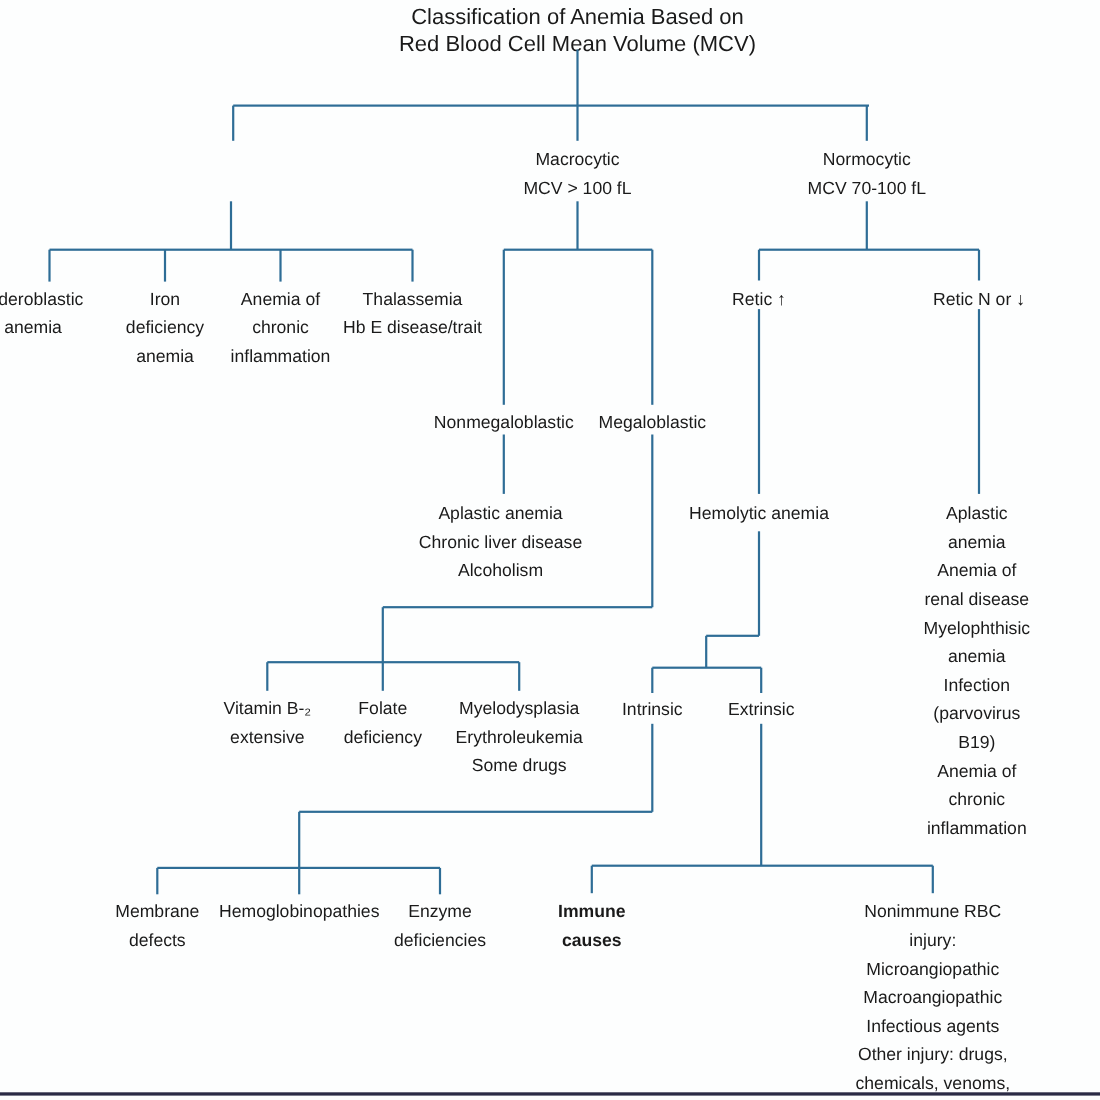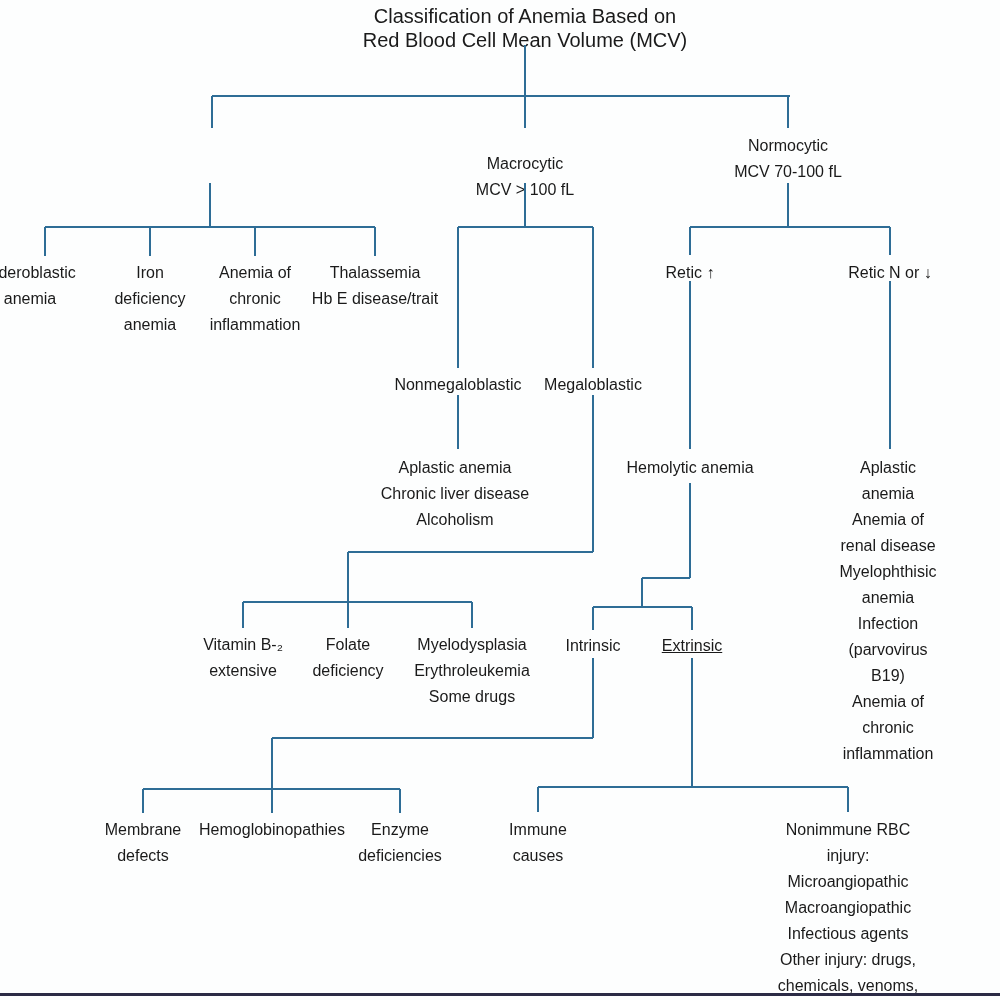--- a/index.html
+++ b/index.html
@@ -19,21 +19,21 @@
   .rule{position:absolute;height:3px;background:#2b2b45;}
 </style>
 </head>
 <body>
 
 <div id="stage">
 
   <div class="node title" style="left:525px;top:4px;">Classification of Anemia Based on
 Red Blood Cell Mean Volume (MCV)</div>
 
-  <div class="node" style="left:525px;top:133px;margin-top:18px;">Macrocytic
+  <div class="node" style="left:525px;top:133px;">Macrocytic
 MCV &gt; 100 fL</div>
   <div class="node" style="left:788px;top:133px;">Normocytic
 MCV 70-100 fL</div>
 
   <div class="node" style="left:30px;top:260px;">Sideroblastic
 anemia</div>
   <div class="node" style="left:150px;top:260px;">Iron
 deficiency
 anemia</div>
   <div class="node" style="left:255px;top:260px;">Anemia of
@@ -60,28 +60,28 @@
 
   <div class="node" style="left:243px;top:632px;">Vitamin B-₂
 extensive</div>
   <div class="node" style="left:348px;top:632px;">Folate
 deficiency</div>
   <div class="node" style="left:472px;top:632px;">Myelodysplasia
 Erythroleukemia
 Some drugs</div>
 
   <div class="node" style="left:593px;top:633px;">Intrinsic</div>
-  <div class="node" style="left:692px;top:633px;text-decoration:underline;">Extrinsic</div>
+  <div class="node" style="left:692px;top:633px;">Extrinsic</div>
 
   <div class="node" style="left:143px;top:817px;">Membrane
 defects</div>
   <div class="node" style="left:272px;top:817px;">Hemoglobinopathies</div>
   <div class="node" style="left:400px;top:817px;">Enzyme
 deficiencies</div>
-  <div class="node" style="left:538px;top:817px;">Immune
+  <div class="node" style="left:538px;top:817px;font-weight:bold;">Immune
 causes</div>
   <div class="node" style="left:848px;top:817px;">Nonimmune RBC injury:
 Microangiopathic
 Macroangiopathic
 Infectious agents
 Other injury: drugs,
 chemicals, venoms,
 extensive burns</div>
 
   <div class="v" style="left:524px;top:45px;height:51px;"></div>

